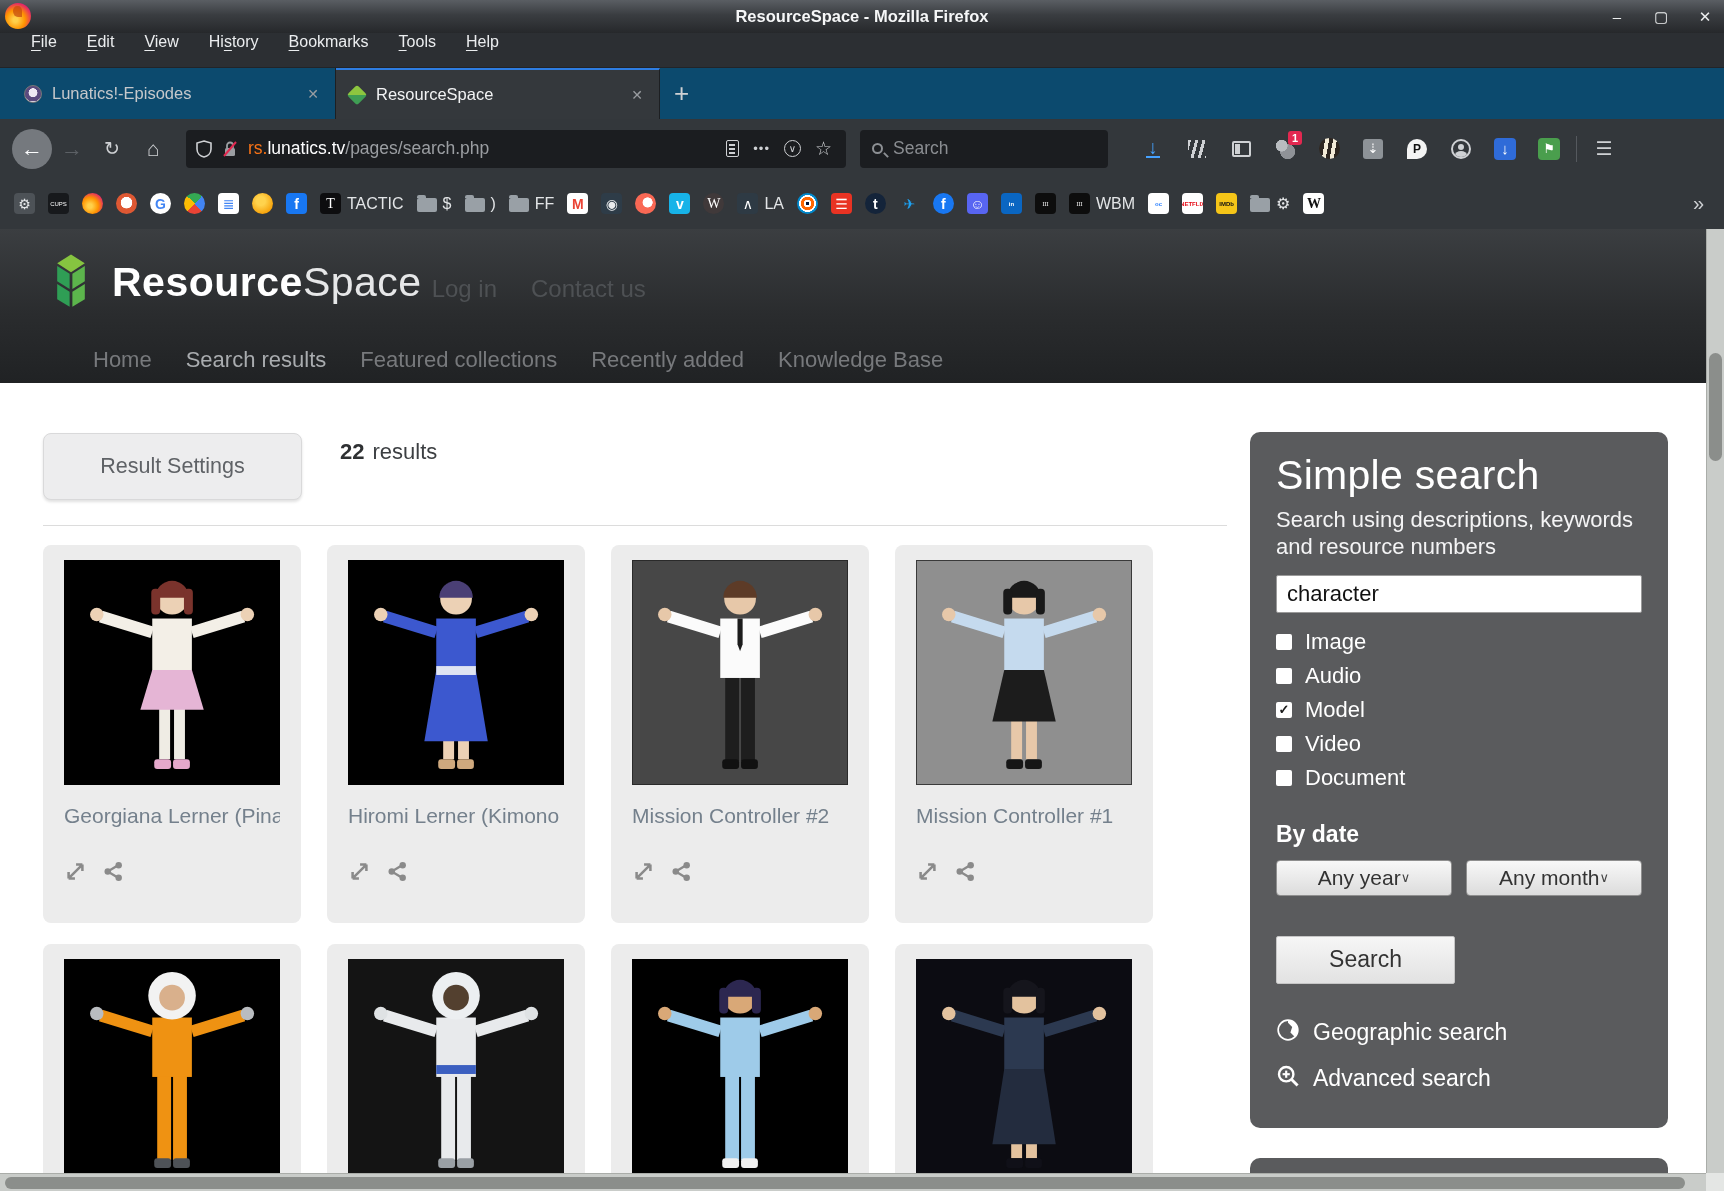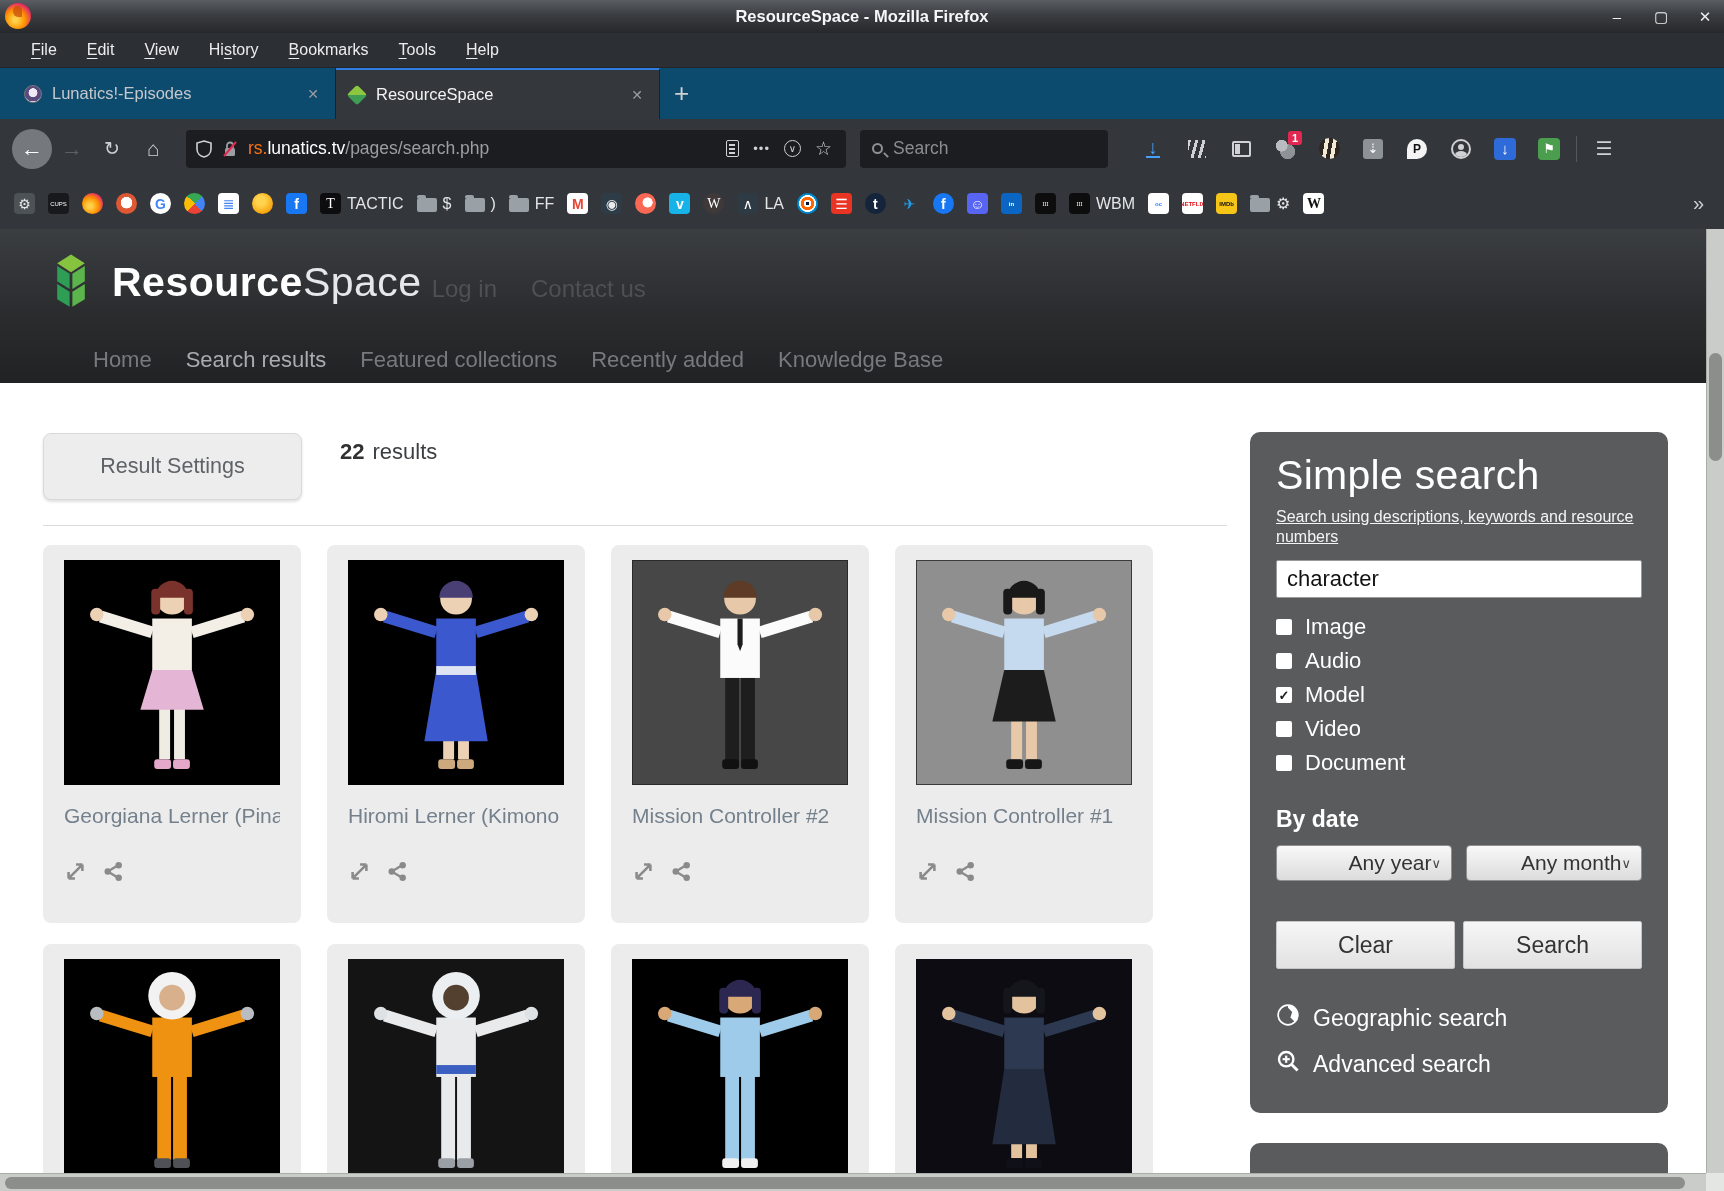--- a/index.html
+++ b/index.html
@@ -14,21 +14,21 @@
     background:radial-gradient(circle at 40% 65%, #ffd04a 10%, #ff9400 42%, #e3236a 75%, #81216f); }
   .ff-logo::after{ content:""; position:absolute; left:8px; top:3px; width:9px; height:11px;
     border-radius:50% 50% 0 60%; background:#c2470e; opacity:.7; }
   .win-title { position:absolute; left:0; right:0; text-align:center; color:#f6f7f8;
     font-size:16.5px; font-weight:bold; }
   .win-controls { position:absolute; right:10px; top:0; height:33px; display:flex; gap:26px; align-items:center; }
   .win-btn { color:#eceeef; font-size:15px; width:18px; text-align:center; cursor:default; }
 
   
   .menubar { position:absolute; left:0; top:33px; width:1724px; height:35px; background:#2c2f33;
-    display:flex; align-items:center; padding-left:16px; border-bottom:1px solid #222428; }
+    display:flex; align-items:flex-start; padding-left:16px; border-bottom:1px solid #222428; }
   .menu-item { color:#ebedef; font-size:16px; padding:0 15px; }
   .menu-item u { text-decoration:underline; text-underline-offset:3px; }
 
   
   .tabbar { position:absolute; left:0; top:68px; width:1724px; height:51px; background:#0c4a6e;
     display:flex; align-items:stretch; padding-left:12px; }
   .tab { width:324px; display:flex; align-items:center; gap:10px; padding:0 12px; position:relative;
     border-right:1px solid #1d1f22; }
   .tab .tab-title { flex:1; color:#c6c8cb; font-size:16.5px; white-space:nowrap; overflow:hidden; }
   .tab.active { background:#34383c; border-top:2px solid #2e7de1; }
@@ -140,32 +140,32 @@
   .thumb svg { height:212px; }
   .card-title { margin-top:19px; font-size:21px; font-weight:normal; color:#74808c;
     white-space:nowrap; overflow:hidden; }
   .card-actions { margin-top:32px; display:flex; gap:15px; align-items:center; }
 
   
   .sidebar { position:absolute; left:1250px; top:203px; width:418px; }
   .panel { background:#5a5b5d; border-radius:10px; padding:20px 26px 34px; color:#fff; }
   .panel + .panel { margin-top:30px; }
   .panel-title { font-size:41px; font-weight:normal; letter-spacing:.3px; }
-  .panel-sub { margin-top:8px; font-size:16px; line-height:1.22; color:#f4f4f5;text-decoration:underline; }
+  .panel-sub { margin-top:8px; font-size:22px; line-height:1.22; color:#f4f4f5; }
   .query-input { margin-top:14px; width:100%; height:38px; border:1px solid #9a9a9a; border-radius:2px;
     font-size:22px; padding:2px 10px; color:#111; font-family:"Liberation Sans", sans-serif; background:#fff; }
   .types { margin-top:16px; }
   .type-row { display:flex; align-items:center; gap:13px; margin-top:8px; height:26px; }
   .cb { width:16px; height:16px; background:#fff; border-radius:2px; display:flex; align-items:center;
     justify-content:center; font-size:13px; color:#1a1a1a; font-weight:bold; }
   .type-label { font-size:22px; }
   .by-date { margin-top:30px; font-size:23px; font-weight:600; }
   .selects { margin-top:12px; display:flex; gap:14px; }
   .select { width:176px; height:36px; background:linear-gradient(#f8f8f8, #dcdcdc); border:1px solid #8f8f8f;
-    border-radius:4px; display:flex; align-items:center; justify-content:flex-end;
+    border-radius:4px; display:flex; align-items:center; justify-content:center;
     padding:0 10px; color:#333; font-size:21px; }
   .select .chev { font-size:13px; color:#444; }
   .btn-row { margin-top:40px; display:flex; gap:8px; }
   .panel-btn { width:179px; height:48px; background:linear-gradient(#f6f6f6, #e2e2e2); border:1px solid #c6c6c6;
     border-radius:2px; font-size:23px; color:#333; font-family:"Liberation Sans", sans-serif; }
   .extra-links { margin-top:34px; }
   .extra-link { display:flex; align-items:center; gap:13px; margin-top:16px; color:#fff;
     font-size:23px; text-decoration:none; }
   .login-panel { min-height:300px; }
   .login-panel .panel-title { margin-top:22px; }
@@ -668,21 +668,20 @@
           <div class="select">
             <span>Any year</span>
             <span class="chev">∨</span>
           </div>
           <div class="select">
             <span>Any month</span>
             <span class="chev">∨</span>
           </div>
         </div>
         <div class="btn-row">
-          <button class="panel-btn">Clear</button>
           <button class="panel-btn">Search</button>
         </div>
         <div class="extra-links" id="extra-links">
             <a class="extra-link" href="#">
               <span><svg width="24" height="24" viewBox="0 0 20 20">
                   <circle cx="10" cy="10" r="8.2" fill="#fff"></circle>
                   <path d="M10 1.8 a8.2 8.2 0 0 0 0 16.4 a8.2 8.2 0 0 0 5.8 -2.4 L12 12 l1.5 -4.5 L10 4 Z" fill="#5a5b5d"></path>
                   <circle cx="10" cy="10" r="8.2" fill="none" stroke="#fff" stroke-width="1.4"></circle>
                 </svg></span>
               <span>Geographic search</span>

